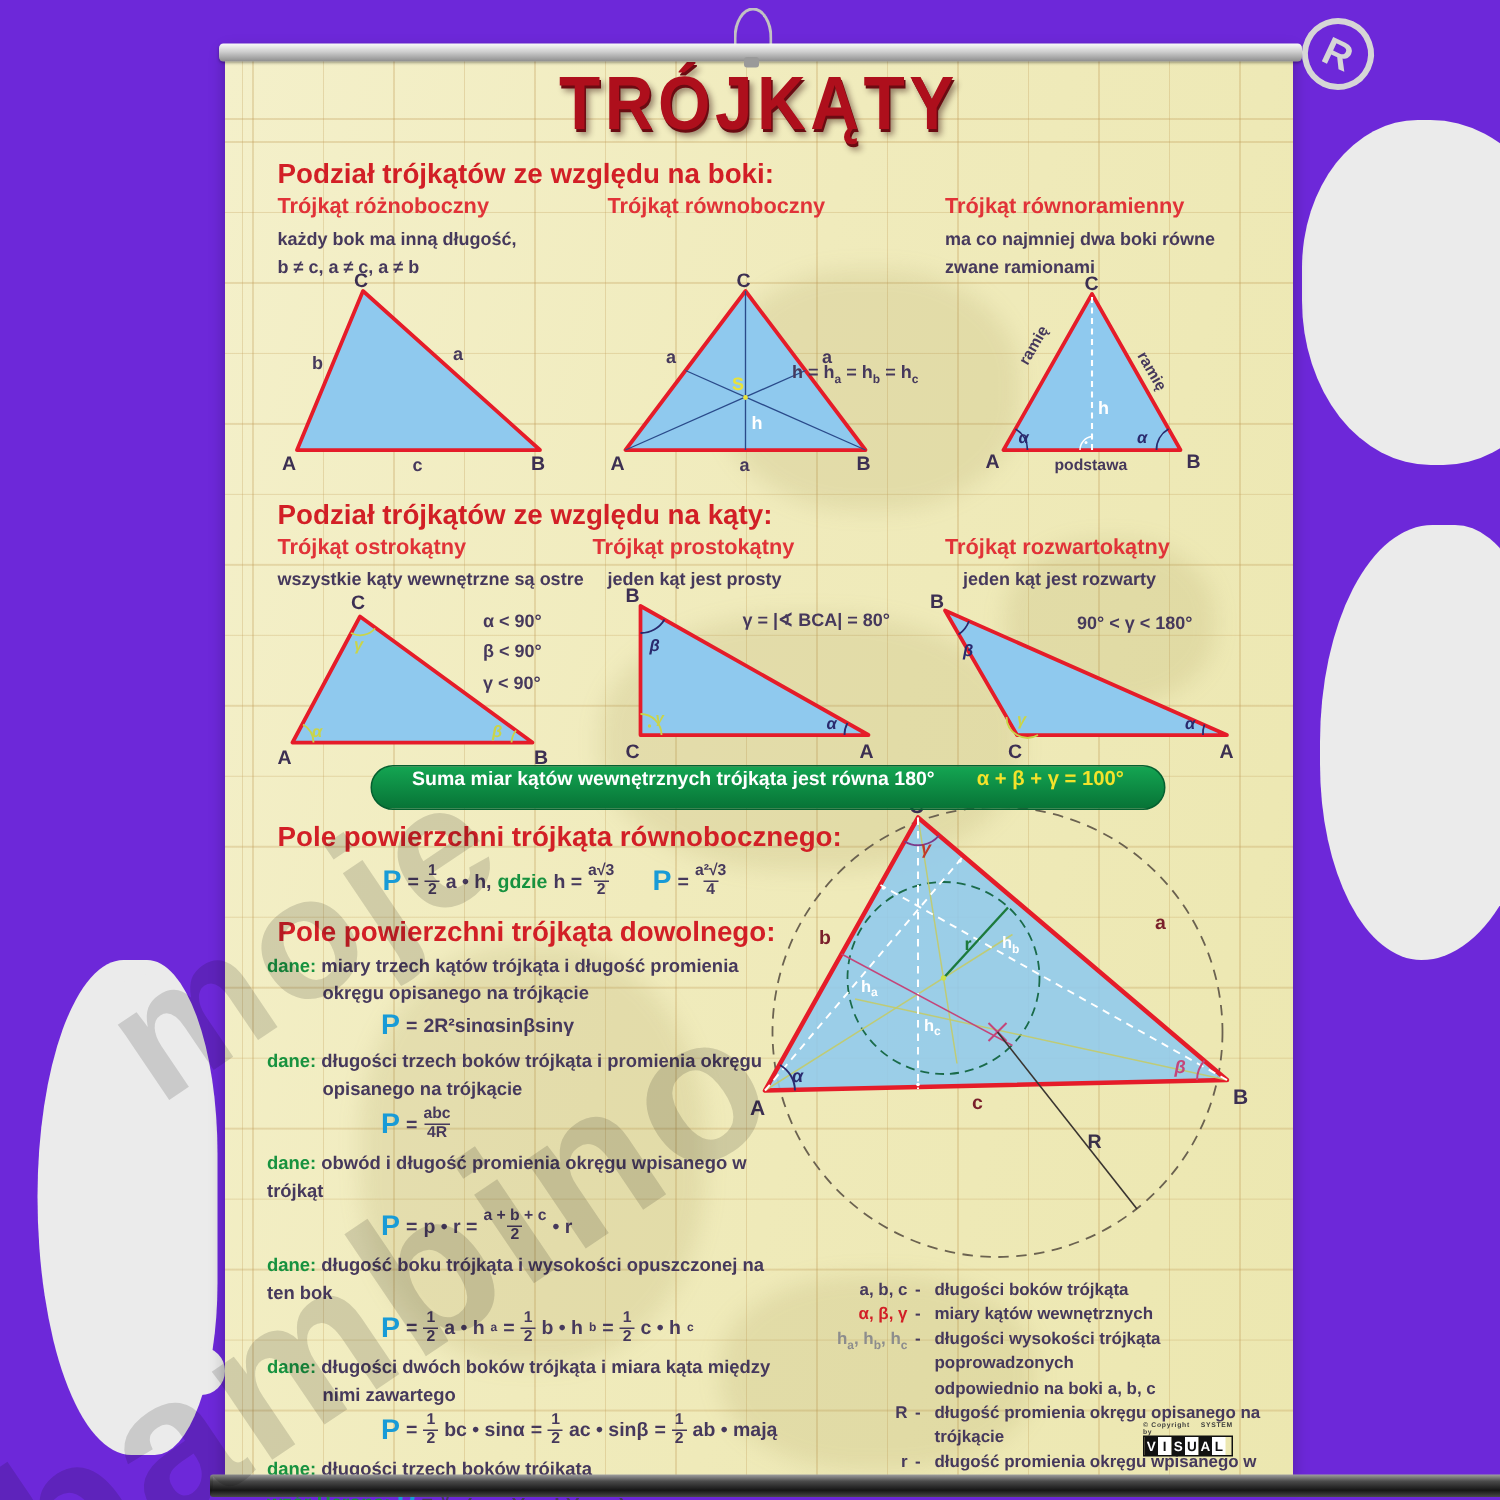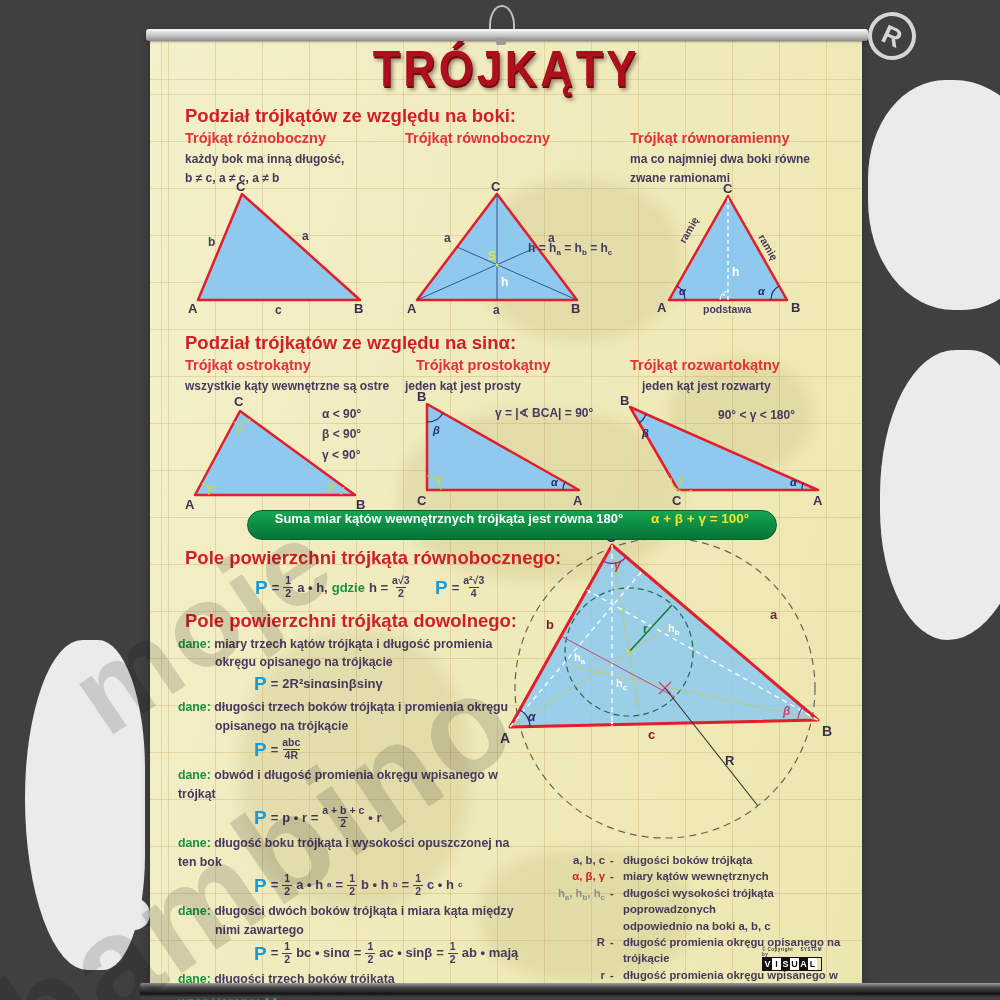--- a/index.html
+++ b/index.html
@@ -1,16 +1,16 @@
 <!DOCTYPE html>
 <html><head>
 <meta charset="utf-8">
 <style>
   html,body{margin:0;padding:0;background:#fff;}
-  .stage{position:relative;width:1000px;height:1000px;overflow:hidden;background:#404040;
+  .stage{position:relative;width:1000px;height:1000px;overflow:hidden;background:#6d28d9;
          font-family:"Liberation Sans",sans-serif;}
   .abs{position:absolute;}
 
   
   .gblob{position:absolute;background:#ebebeb;border-radius:50%;}
   .wm-word{position:absolute;color:#bfbfbf;opacity:.55;font-weight:900;letter-spacing:4px;
            mix-blend-mode:multiply;z-index:60;pointer-events:none;}
   .rmark{position:absolute;width:40px;height:40px;border:4px solid #d6d6d6;border-radius:50%;
          color:#d6d6d6;font-size:26px;font-weight:bold;display:flex;align-items:center;justify-content:center;
          transform:rotate(25deg);z-index:60;}
@@ -155,26 +155,26 @@
       <text x="103" y="113" font-size="11" font-style="italic" fill="#2a2a6e">α</text>
       <text x="30" y="62" font-size="10.5" fill="#46395c" transform="rotate(-60 30,62)">ramię</text>
       <text x="103" y="55" font-size="10.5" fill="#46395c" transform="rotate(60 103,55)">ramię</text>
       <text x="77" y="94" font-size="12" fill="#fff">h</text>
       <text x="48" y="131" font-size="10.5" fill="#46395c">podstawa</text>
       <text x="68" y="11" font-size="13" fill="#3c2f52">C</text>
       <text x="2" y="130" font-size="13" fill="#3c2f52">A</text>
       <text x="136" y="130" font-size="13" fill="#3c2f52">B</text>
     </svg>
 
-    <div class="abs h1" style="left:35px;top:302px;">Podział trójkątów ze względu na sinα:</div>
+    <div class="abs h1" style="left:35px;top:302px;">Podział trójkątów ze względu na kąty:</div>
 
     <div class="abs h2" style="left:35px;top:327px;">Trójkąt ostrokątny</div>
     <div class="abs bt" style="left:35px;top:347px;">wszystkie kąty wewnętrzne są ostre</div>
 
-    <div class="abs h2" style="left:266px;top:327px;">Trójkąt prostokątny</div>
+    <div class="abs h2" style="left:245px;top:327px;">Trójkąt prostokątny</div>
     <div class="abs bt" style="left:255px;top:347px;">jeden kąt jest prosty</div>
 
     <div class="abs h2" style="left:480px;top:327px;">Trójkąt rozwartokątny</div>
     <div class="abs bt" style="left:480px;top:347px;margin-left:12px;">jeden kąt jest rozwarty</div>
 
     <svg class="abs" style="left:30px;top:365px;" width="195" height="120">
       <polygon points="60,16 15,100 175,100" fill="#8fc9ee" stroke="#e51c29" stroke-width="2.5" stroke-linejoin="round"></polygon>
       <path d="M 54,27 A 13 13 0 0 0 70,24" fill="none" stroke="#c9d44a" stroke-width="1.2"></path>
       <path d="M 29,100 A 14 14 0 0 0 22,88" fill="none" stroke="#c9d44a" stroke-width="1.2"></path>
       <path d="M 161,100 A 14 14 0 0 1 164,92" fill="none" stroke="#c9d44a" stroke-width="1.2"></path>
@@ -197,21 +197,21 @@
       <path d="M 12,86 A 14 14 0 0 1 26,100" fill="none" stroke="#c9d44a" stroke-width="1.2"></path>
       <circle cx="18" cy="94" r="1.1" fill="#c9d44a"></circle>
       <path d="M 148,100 A 16 16 0 0 1 150,92" fill="none" stroke="#2a2a6e" stroke-width="1.2"></path>
       <text x="18" y="44" font-size="11" font-style="italic" fill="#2a2a6e">β</text>
       <text x="22" y="92" font-size="10" font-style="italic" fill="#c9d44a">γ</text>
       <text x="136" y="96" font-size="11" font-style="italic" fill="#2a2a6e">α</text>
       <text x="2" y="11" font-size="13" fill="#3c2f52">B</text>
       <text x="2" y="115" font-size="13" fill="#3c2f52">C</text>
       <text x="158" y="115" font-size="13" fill="#3c2f52">A</text>
     </svg>
-    <div class="abs note" style="left:345px;top:373px;">γ = |∢ BCA| = 90°</div>
+    <div class="abs note" style="left:345px;top:373px;">γ = |∢ BCA| = 80°</div>
 
     <svg class="abs" style="left:470px;top:365px;" width="210" height="118">
       <polygon points="10,12 58,95 198,95" fill="#8fc9ee" stroke="#e51c29" stroke-width="2.5" stroke-linejoin="round"></polygon>
       <path d="M 19,28 A 18 18 0 0 0 26,19" fill="none" stroke="#2a2a6e" stroke-width="1.2"></path>
       <path d="M 51,83 A 14 14 0 0 0 72,95" fill="none" stroke="#c9d44a" stroke-width="1.2"></path>
       <path d="M 182,95 A 16 16 0 0 1 183,88" fill="none" stroke="#2a2a6e" stroke-width="1.2"></path>
       <text x="22" y="42" font-size="11" font-style="italic" fill="#2a2a6e">β</text>
       <text x="58" y="88" font-size="11" font-style="italic" fill="#c9d44a">γ</text>
       <text x="170" y="91" font-size="11" font-style="italic" fill="#2a2a6e">α</text>
       <text x="0" y="10" font-size="13" fill="#3c2f52">B</text>

